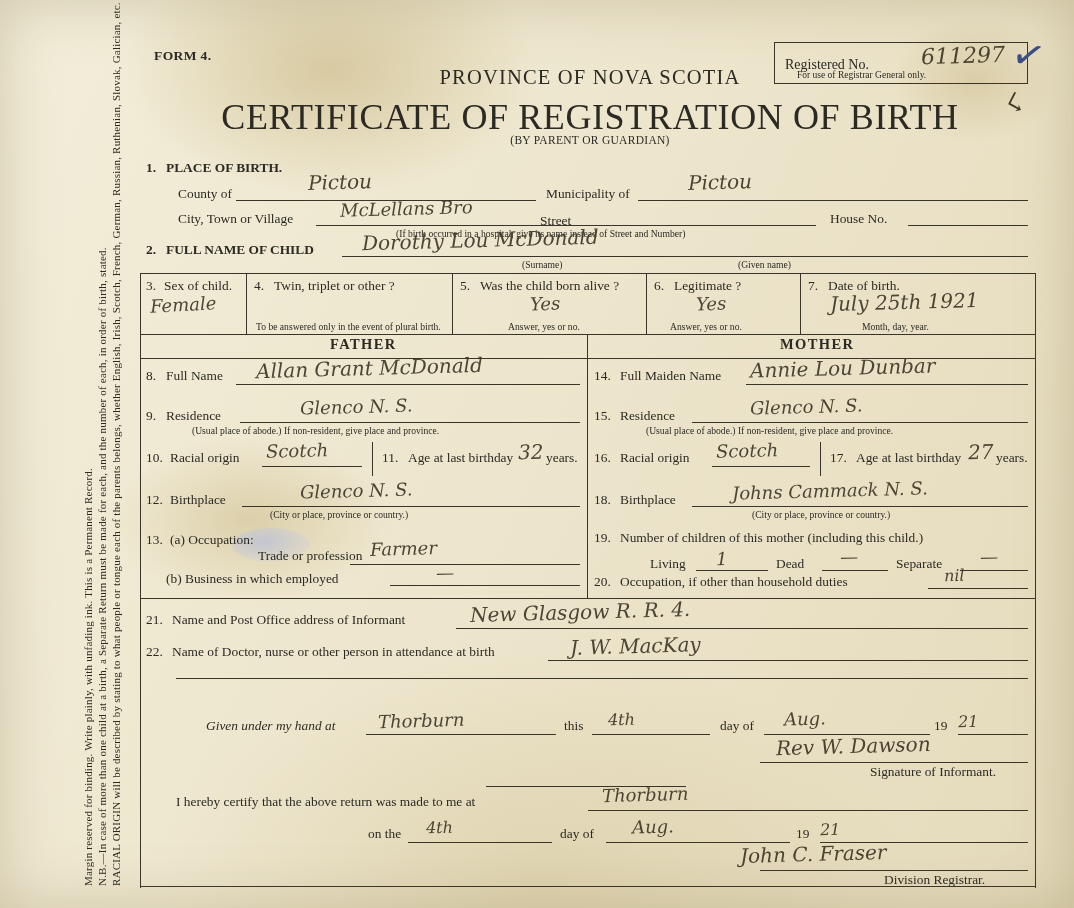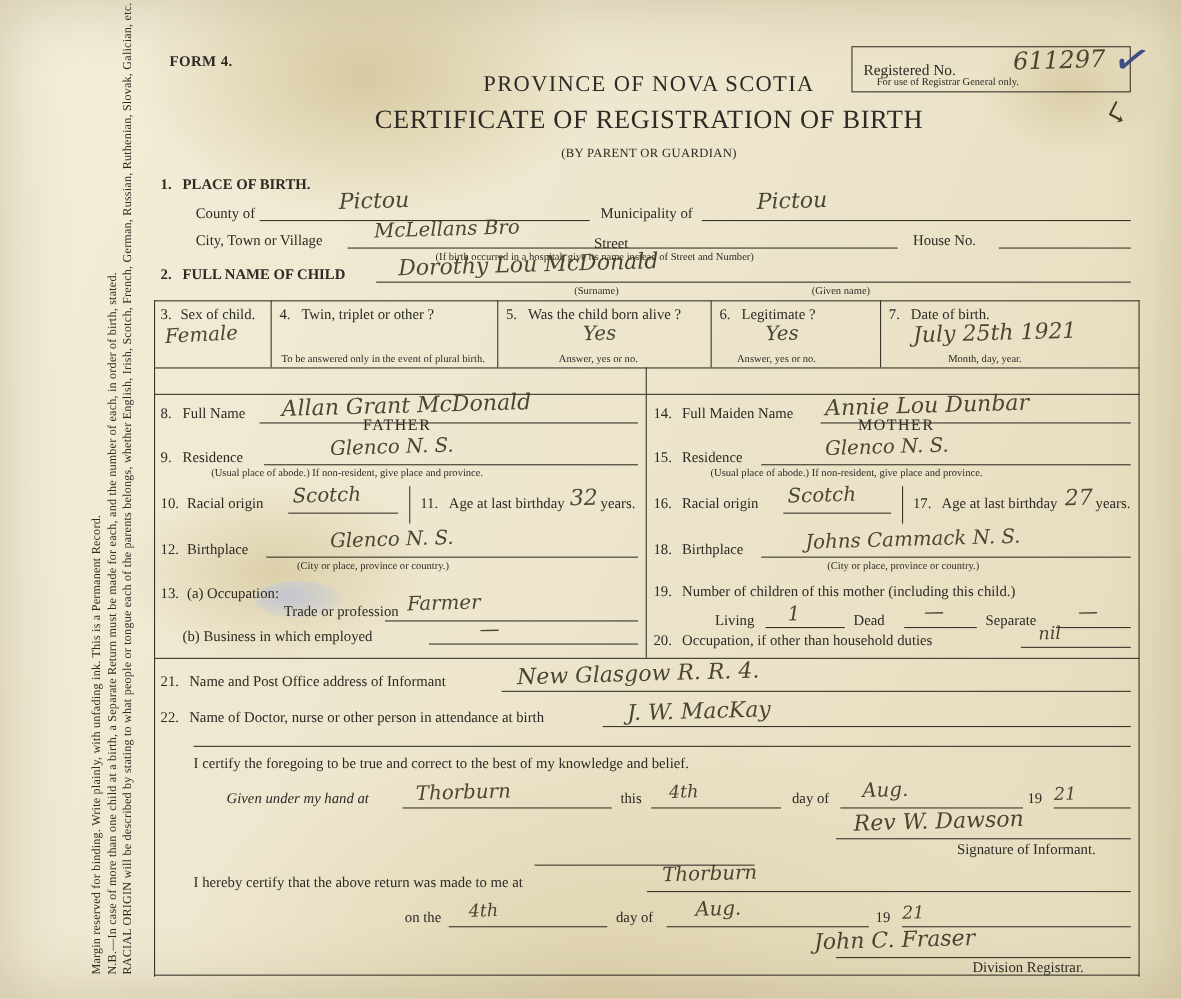--- a/index.html
+++ b/index.html
@@ -49,27 +49,27 @@
 
   .top-note{position:absolute;left:6px;top:6px;width:890px;font-size:12.6px;letter-spacing:.1px;}
   .form4{position:absolute;left:14px;top:30px;font-size:13.5px;font-weight:bold;letter-spacing:.4px;}
 
   .reg-box{position:absolute;left:634px;top:24px;width:252px;height:40px;border:1.3px solid #3a352b;}
   .reg-label{position:absolute;left:10px;top:14px;font-size:14px;}
   .reg-sub{position:absolute;left:22px;top:27px;font-size:9.5px;}
   .reg-num{position:absolute;left:146px;top:0px;font-size:22px;color:#4a4330;}
 
   .prov{position:absolute;left:0;top:48px;width:900px;text-align:center;font-size:20.5px;letter-spacing:1.2px;}
-  .title{position:absolute;left:0;top:78px;width:900px;text-align:center;font-size:24px;letter-spacing:.6px;}
+  .title{position:absolute;left:0;top:78px;width:900px;text-align:center;font-size:36px;letter-spacing:.6px;}
   .byparent{position:absolute;left:0;top:116px;width:900px;text-align:center;font-size:11.5px;letter-spacing:.3px;}
 
   .lbl{position:absolute;font-size:13.4px;white-space:nowrap;}
   .lbl-sm{position:absolute;font-size:9.6px;white-space:nowrap;}
   .lbl-b{font-weight:bold;}
-  .hd{position:absolute;font-size:14.5px;font-weight:normal;letter-spacing:1.4px;margin-top:43px;}
+  .hd{position:absolute;font-size:14.5px;font-weight:bold;letter-spacing:1.4px;}
 
   .hw{
     position:absolute;
     font-family:"DejaVu Serif", serif;
     font-style:italic;
     color:#3f3828;
     white-space:nowrap;
     transform:rotate(-1.6deg);
     opacity:.92;
   }
@@ -267,21 +267,20 @@
     <div class="hline" style="left:316px;top:610px;width:572px;"></div>
     <div class="hw b" style="left:330px;top:582px;">New Glasgow R. R. 4.</div>
 
     <div class="lbl" style="left:6px;top:626px;">22.</div>
     <div class="lbl" style="left:32px;top:626px;">Name of Doctor, nurse or other person in attendance at birth</div>
     <div class="hline" style="left:408px;top:642px;width:480px;"></div>
     <div class="hw b" style="left:430px;top:616px;">J. W. MacKay</div>
 
     <div class="hline" style="left:36px;top:660px;width:852px;"></div>
 
-    <div class="lbl" style="left:36px;top:668px;">I certify the foregoing to be true and correct to the best of my knowledge and belief.</div>
     <div class="lbl" style="left:66px;top:700px;font-style:italic;">Given under my hand at</div>
     <div class="hline" style="left:226px;top:716px;width:190px;"></div>
     <div class="hw m" style="left:238px;top:692px;">Thorburn</div>
     <div class="lbl" style="left:424px;top:700px;">this</div>
     <div class="hline" style="left:452px;top:716px;width:118px;"></div>
     <div class="hw s" style="left:468px;top:692px;">4th</div>
     <div class="lbl" style="left:580px;top:700px;">day of</div>
     <div class="hline" style="left:624px;top:716px;width:166px;"></div>
     <div class="hw m" style="left:644px;top:690px;">Aug.</div>
     <div class="lbl" style="left:794px;top:700px;">19</div>

